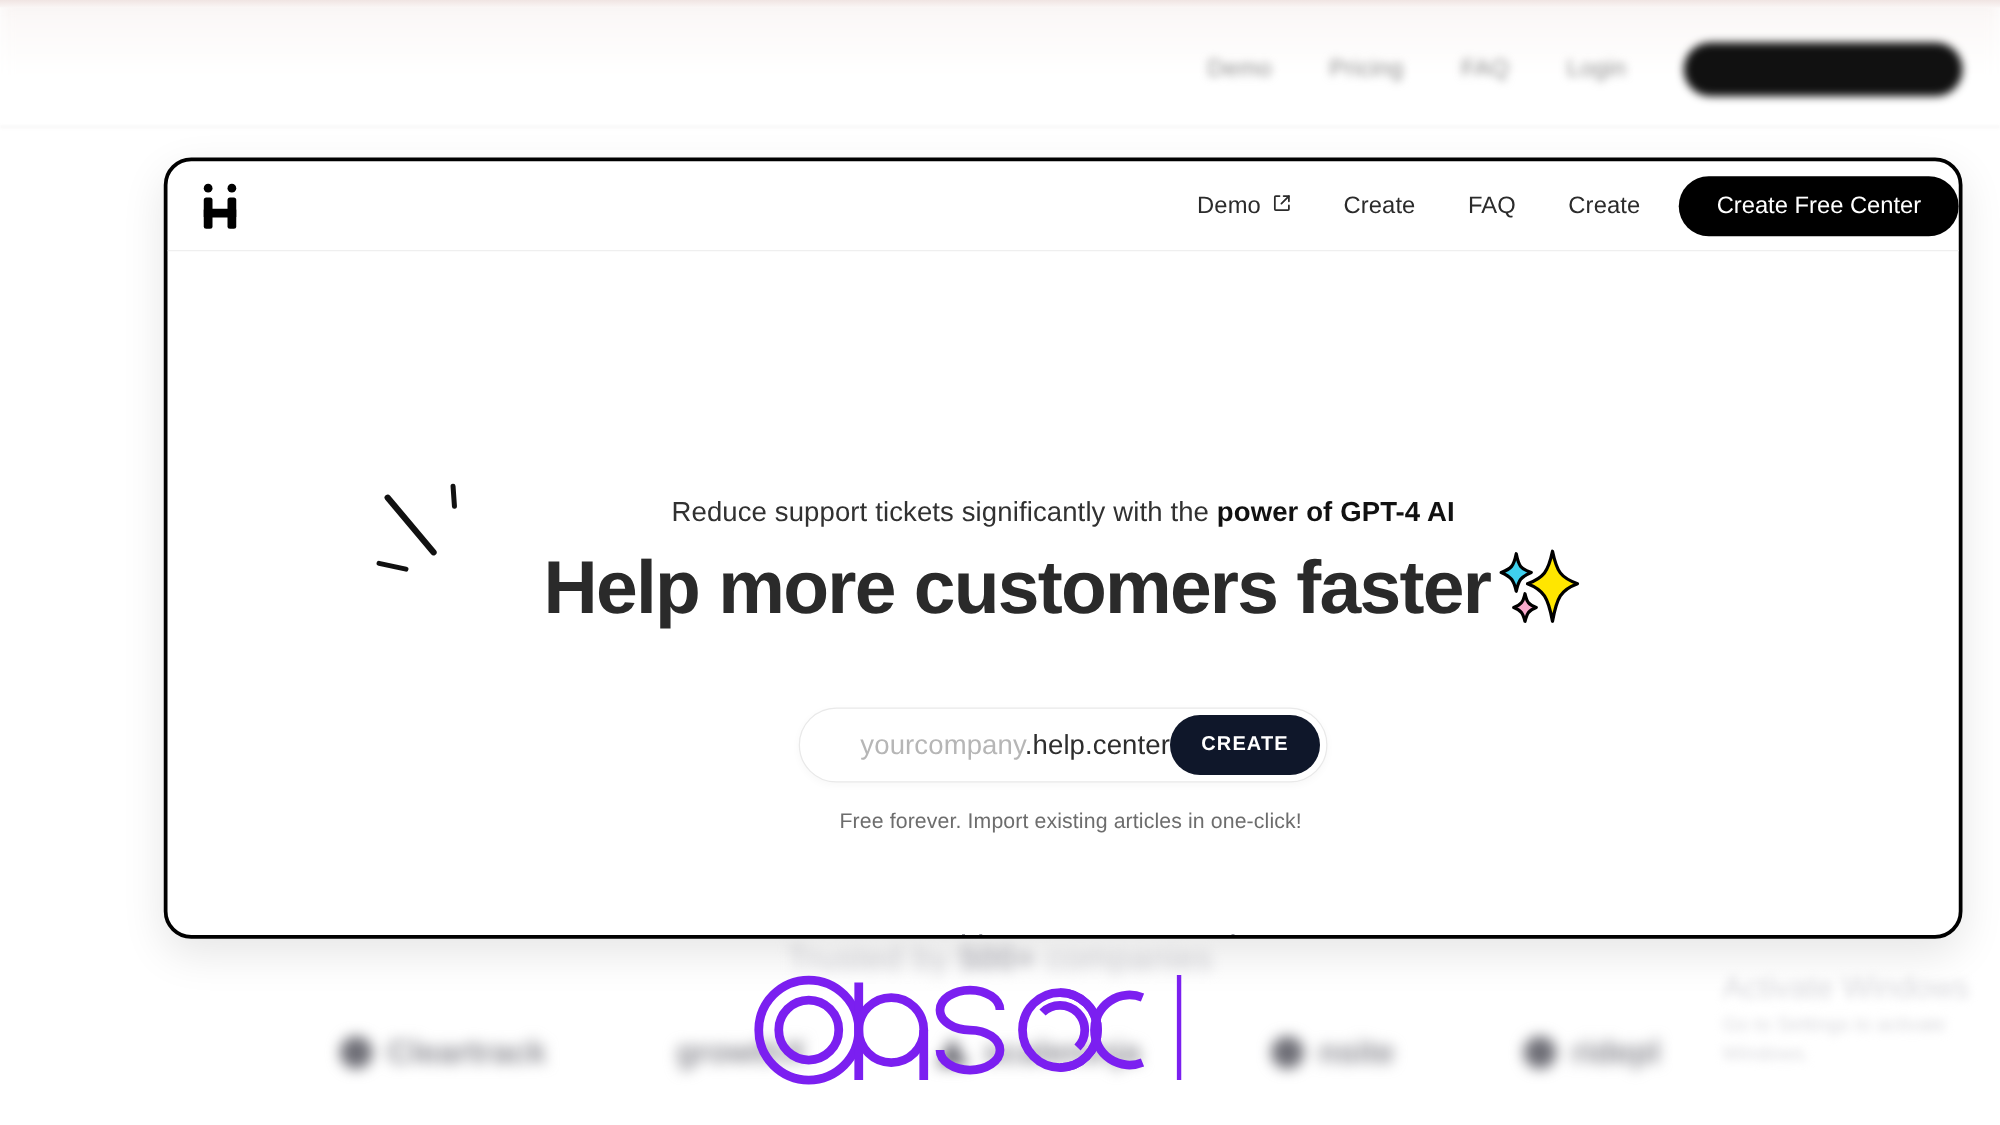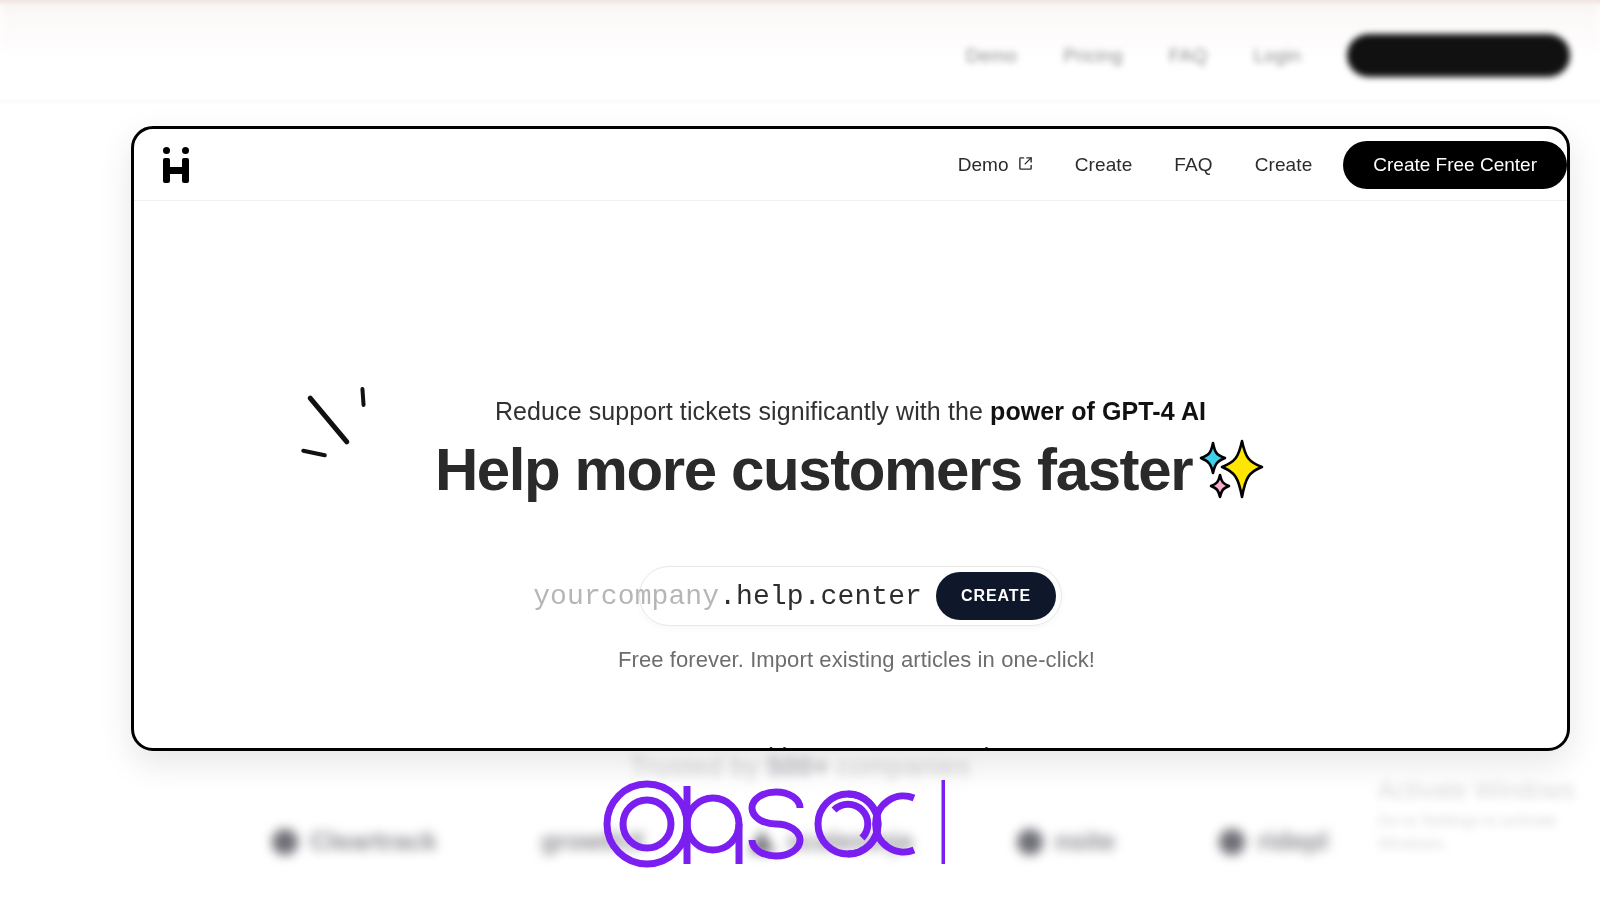--- a/index.html
+++ b/index.html
@@ -249,21 +249,21 @@
     width: 4px; height: 26px;
     left: 6px; top: 53px;
     transform: rotate(-78deg);
   }
 
   .eyebrow {
     position: absolute;
     top: 196px;
     left: 0; right: 0;
     text-align: center;
-    font-size: 25px;
+    font-size: 22px;
     color: #313131;
     letter-spacing: .1px;
   }
   .eyebrow b { font-weight: 700; color: #111; }
 
   .headline {
     position: absolute;
     top: 234px;
     left: 0; right: 0;
     text-align: center;
@@ -294,25 +294,23 @@
     border-radius: 34px;
     background: #fff;
     display: flex;
     align-items: center;
     justify-content: flex-end;
     padding-right: 5px;
     box-shadow: 0 2px 7px rgba(0,0,0,.035);
     position: relative;
   }
   .domain-text {
-    font-size: 28px;
+    font-size: 22px;
     white-space: nowrap;
-    margin-right: 14px;
     letter-spacing: .1px;
-    font-family: Liberation Mono, monospace;
   }
   .domain-text .ph { color: #b6b6b6; }
   .domain-text .sfx { color: #2d2d2d; }
   .create-btn {
     background: #0f172a;
     color: #fff;
     font-size: 16px;
     font-weight: 700;
     letter-spacing: .9px;
     border-radius: 30px;
@@ -321,21 +319,21 @@
     white-space: nowrap;
     border: none;
     font-family: inherit;
   }
 
   .subnote {
     position: absolute;
     top: 446px;
     left: 12px; right: 0;
     text-align: center;
-    font-size: 22px;
+    font-size: 17px;
     color: #6d6d6d;
     letter-spacing: .1px;
   }
 
   .trusted {
     position: absolute;
     top: 542px;
     left: 0; right: 0;
     text-align: center;
     font-size: 27px;

